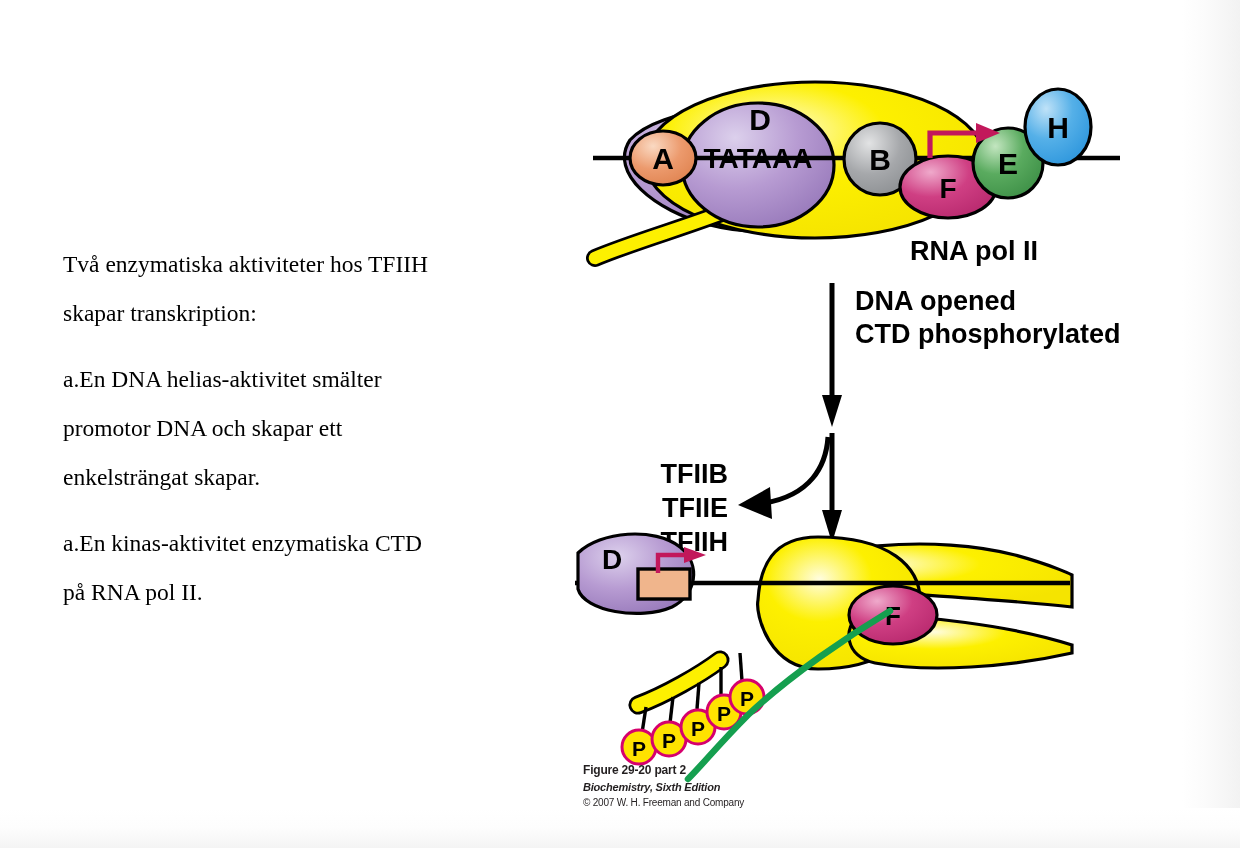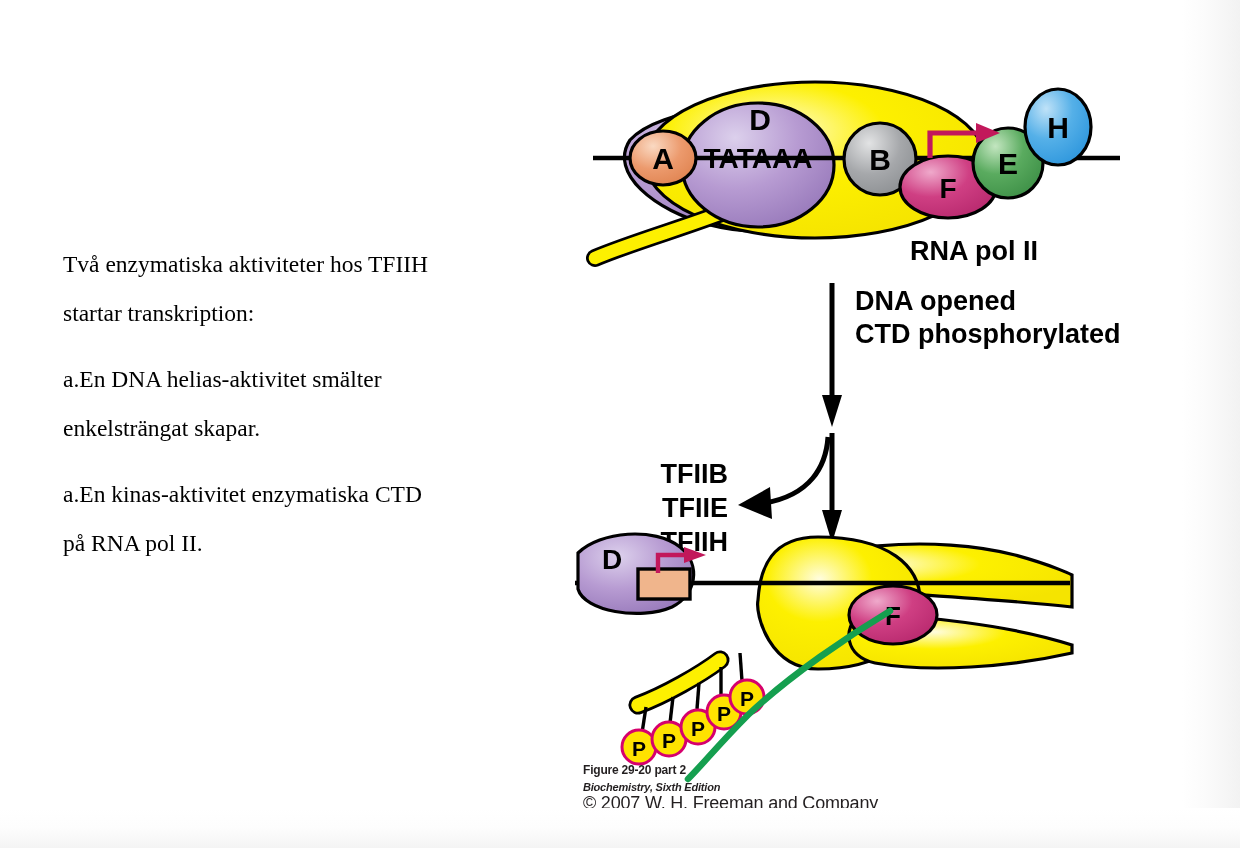--- a/index.html
+++ b/index.html
@@ -82,34 +82,35 @@
     line-height: 17px;
   }
   .cap-line2 {
     font-size: 11px;
     font-weight: bold;
     font-style: italic;
     letter-spacing: -0.2px;
     line-height: 16px;
   }
   .cap-line3 {
-    font-size: 18px;
+    font-size: 10px;
     letter-spacing: -0.2px;
     line-height: 16px;
   }
 </style>
 </head>
 <body>
 
 <div id="slide">
 
   <div id="body-text">
     <p>Två enzymatiska aktiviteter hos TFIIH</p>
-    <p>startar transkription:</p>
+    <p>skapar transkription:</p>
     <p class="gap">a.En DNA helias-aktivitet smälter</p>
+    <p>promotor DNA och skapar ett</p>
     <p>enkelsträngat skapar.</p>
     <p class="gap">a.En kinas-aktivitet  enzymatiska CTD</p>
     <p>på RNA pol II.</p>
   </div>
 
   <div id="figure">
     <svg width="600" height="780" viewBox="0 0 600 780" xmlns="http://www.w3.org/2000/svg">
       <defs>
         <radialGradient id="gradYellow" cx="38%" cy="32%" r="72%">
           <stop offset="0%" stop-color="#fffde0"></stop>

